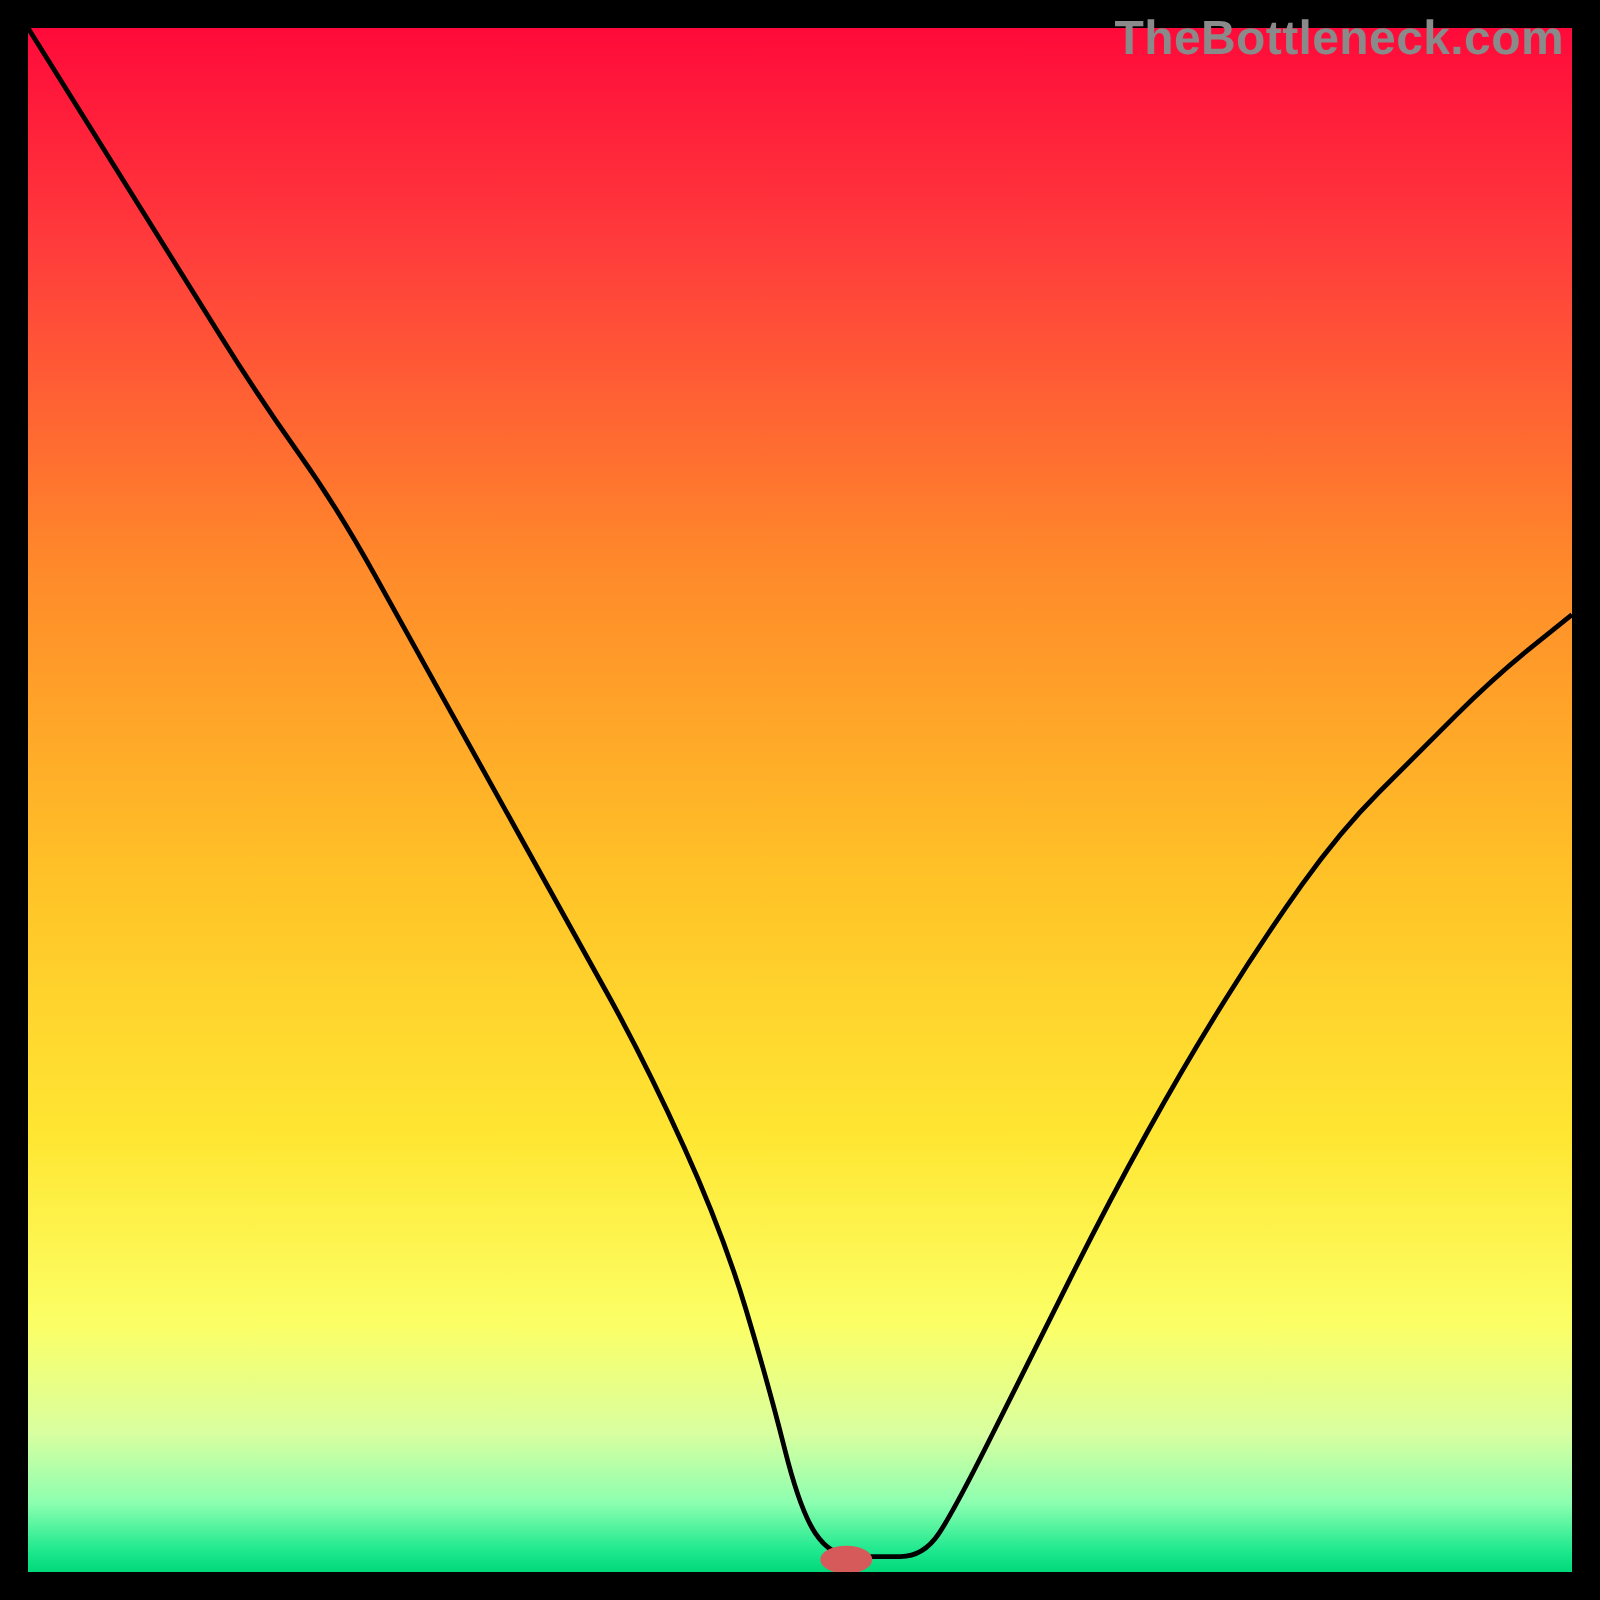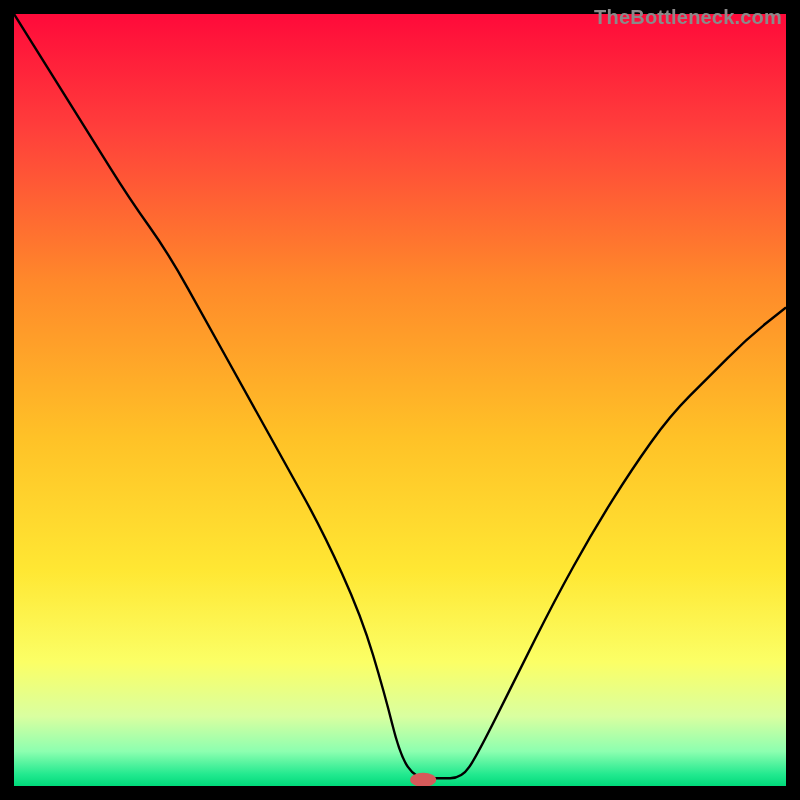--- a/index.html
+++ b/index.html
@@ -23,21 +23,21 @@
     position: absolute;
     left: 0;
     top: 0;
     width: 772px;
     height: 772px;
   }
   .watermark {
     position: absolute;
     top: 6px;
     right: 18px;
-    font-size: 20px;
+    font-size: 24px;
     font-weight: 600;
     color: #8a8a8a;
     letter-spacing: 0.2px;
     user-select: none;
   }
 </style>
 </head>
 <body>
 
 <div class="frame">

